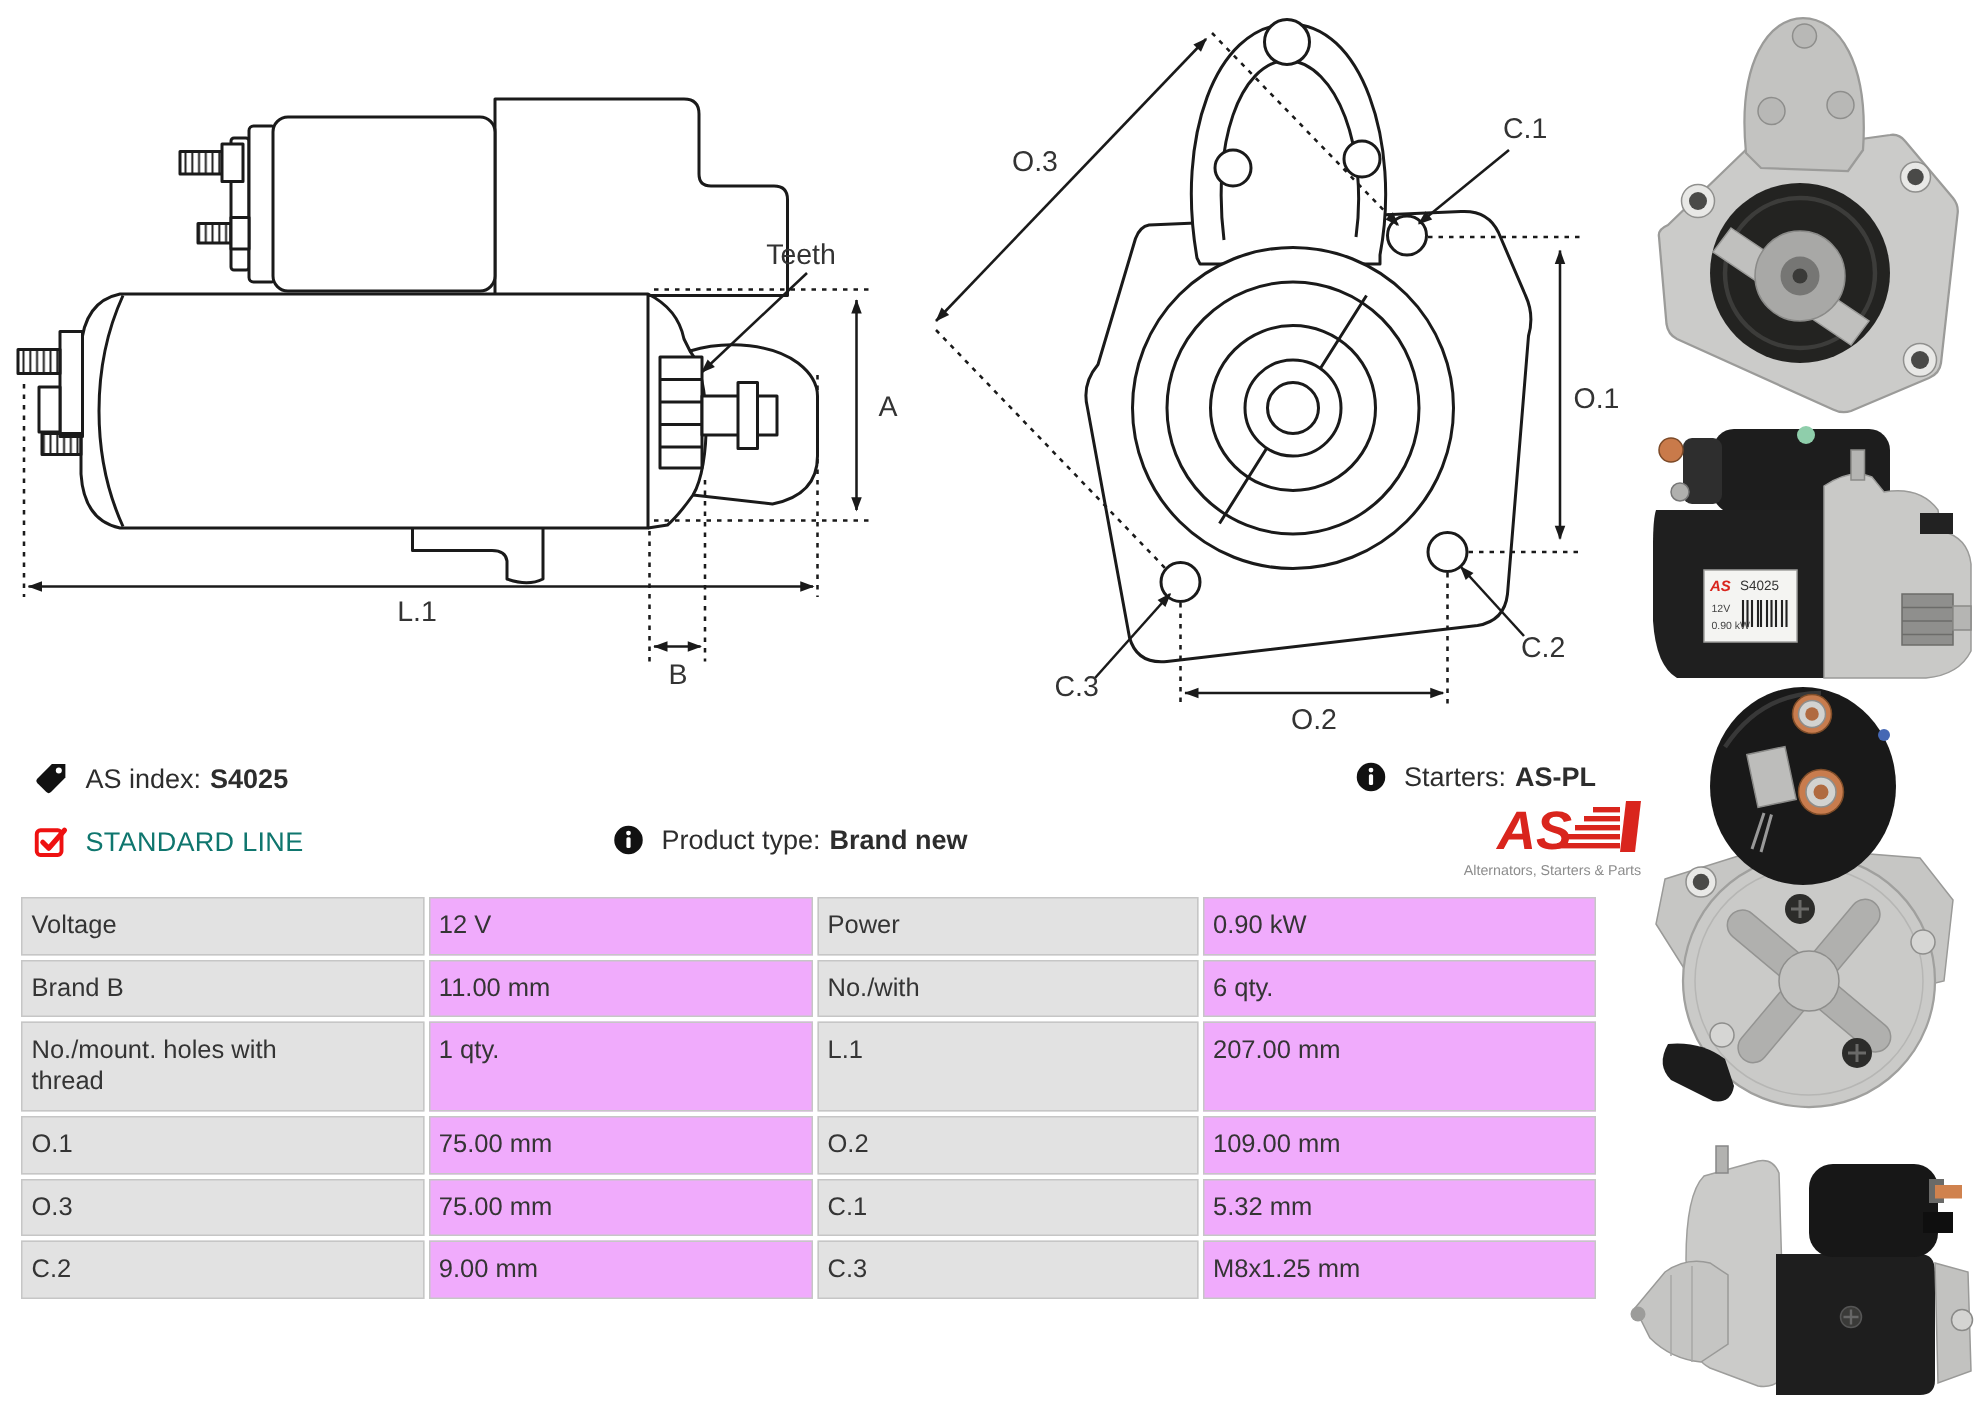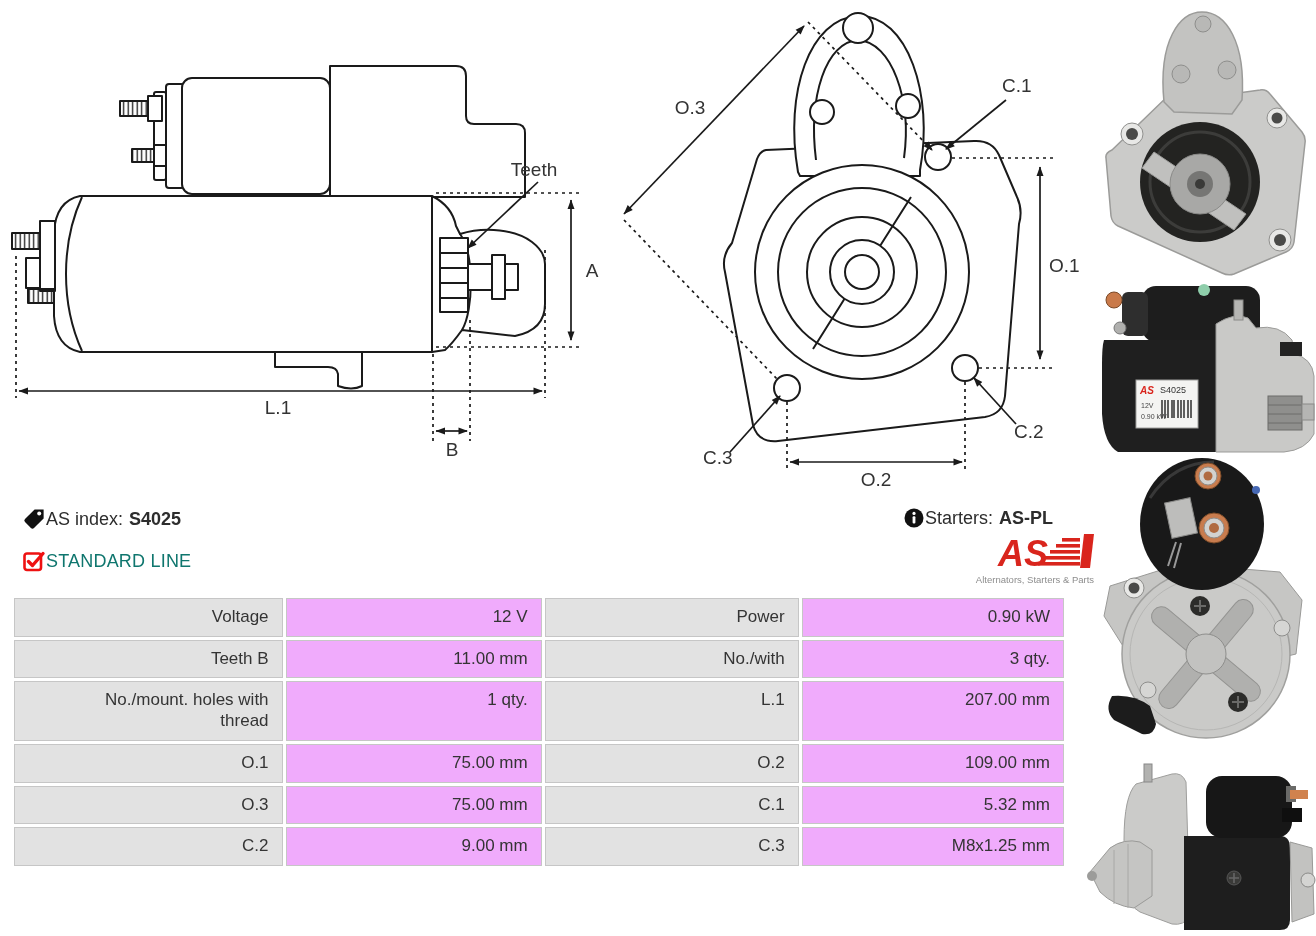--- a/index.html
+++ b/index.html
@@ -1,29 +1,29 @@
 <!DOCTYPE html>
 <html><head>
 <meta charset="utf-8">
 <style>
   html,body{margin:0;padding:0;background:#fff;}
   .page{position:relative;width:1316px;height:936px;background:#fff;overflow:hidden;
         font-family:"Liberation Sans",sans-serif;color:#2d2d2d;}
   svg text{font-family:"Liberation Sans",sans-serif;}
 
   
-  .info-item{position:absolute;display:flex;align-items:center;font-size:18px;white-space:nowrap;}
+  .info-item{position:absolute;display:flex;align-items:center;gap:11px;font-size:18px;white-space:nowrap;}
   .info-text{display:inline-flex;gap:6px;align-items:baseline;}
   .b{font-weight:bold;}
   .red{color:#0f766e;font-weight:normal;letter-spacing:.2px;}
 
   
   table.spec{position:absolute;left:11px;top:595px;width:1056px;border-collapse:separate;
              border-spacing:3px;table-layout:fixed;font-size:17px;color:#343434;}
-  table.spec td{border:1px solid #c6c6c6;text-align:right;vertical-align:top;
+  table.spec td{border:1px solid #c6c6c6;vertical-align:top;
                 padding:8px 13px 8px 6px;line-height:1.22;}
   table.spec td.lbl{background:#e2e2e2;}
   table.spec td.val{background:#f0abfc;}
   table.spec td.lbl span{display:inline-block;max-width:205px;}
 
   
   .photo{position:absolute;left:1084px;}
 </style>
 </head>
 <body>
@@ -152,20 +152,31 @@
 
   <div class="info-item" style="left:22px;top:549px">
     <svg width="24" height="24" viewBox="0 0 24 24">
       <rect x="2.5" y="4.5" width="16.5" height="16.5" rx="2.5" fill="none" stroke="#ee1111" stroke-width="2.6"></rect>
       <path d="M6.5,12.5 L10.5,16.5 L21,4.5" fill="none" stroke="#ee1111" stroke-width="3.4" stroke-linecap="round" stroke-linejoin="round"></path>
     </svg>
     <span class="red">STANDARD LINE</span>
   </div>
 
 
+  <div class="info-item" style="left:408px;top:549px">
+    <svg width="22" height="22" viewBox="0 0 22 22">
+      <circle cx="11" cy="11" r="9.5" fill="#111"></circle>
+      <circle cx="11" cy="6.4" r="1.6" fill="#fff"></circle>
+      <rect x="9.6" y="9.2" width="2.8" height="7.2" rx="1" fill="#fff"></rect>
+    </svg>
+    <span class="info-text">
+      <span>Product type:</span>
+      <span class="b">Brand new</span>
+    </span>
+  </div>
 
   <div class="info-item" style="left:903px;top:507px">
     <svg width="22" height="22" viewBox="0 0 22 22">
       <circle cx="11" cy="11" r="9.5" fill="#111"></circle>
       <circle cx="11" cy="6.4" r="1.6" fill="#fff"></circle>
       <rect x="9.6" y="9.2" width="2.8" height="7.2" rx="1" fill="#fff"></rect>
     </svg>
     <span class="info-text">
       <span>Starters:</span>
       <span class="b">AS-PL</span>
@@ -193,24 +204,24 @@
         <col style="width:25.2%">
       </colgroup>
     <tbody>
         <tr>
           <td class="lbl"><span>Voltage</span></td>
           <td class="val"><span>12 V</span></td>
           <td class="lbl"><span>Power</span></td>
           <td class="val"><span>0.90 kW</span></td>
         </tr>
         <tr>
-          <td class="lbl"><span>Teeth B</span></td>
+          <td class="lbl"><span>Brand B</span></td>
           <td class="val"><span>11.00 mm</span></td>
           <td class="lbl"><span>No./with</span></td>
-          <td class="val"><span>3 qty.</span></td>
+          <td class="val"><span>6 qty.</span></td>
         </tr>
         <tr>
           <td class="lbl"><span>No./mount. holes with thread</span></td>
           <td class="val"><span>1 qty.</span></td>
           <td class="lbl"><span>L.1</span></td>
           <td class="val"><span>207.00 mm</span></td>
         </tr>
         <tr>
           <td class="lbl"><span>O.1</span></td>
           <td class="val"><span>75.00 mm</span></td>

